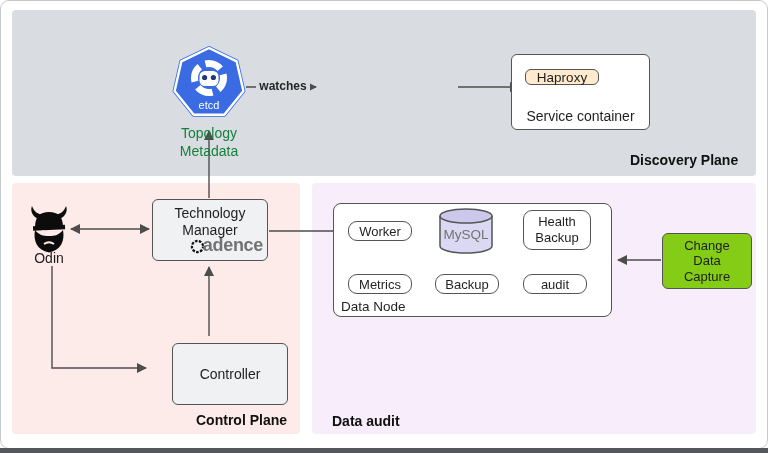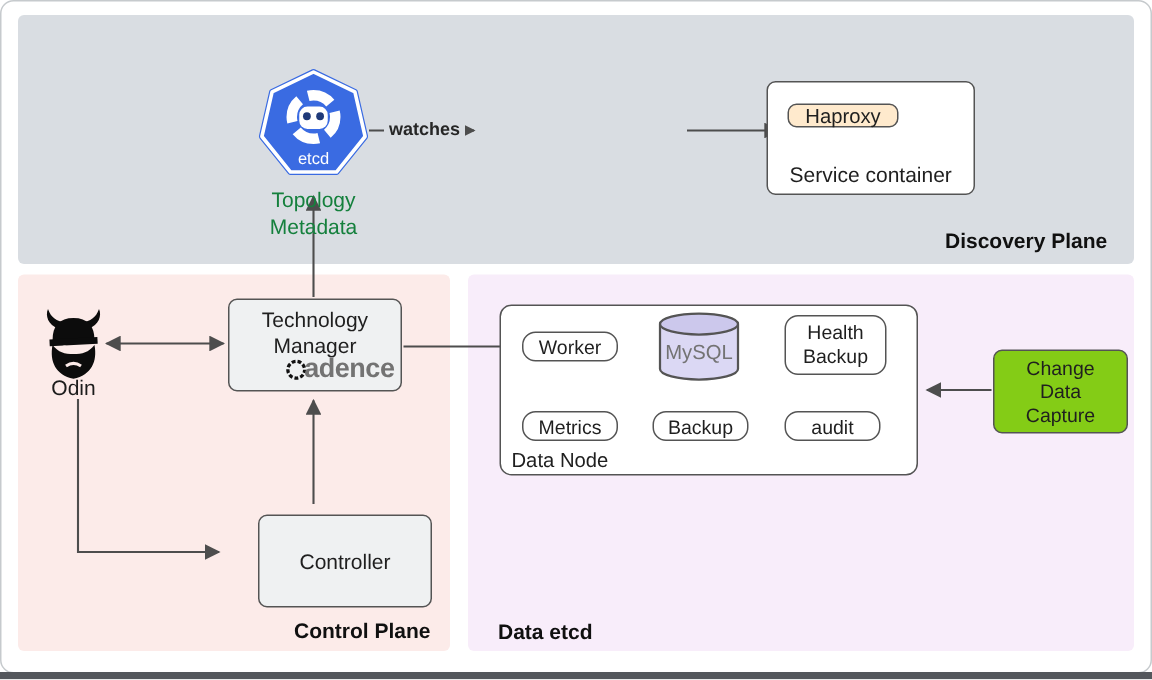--- a/index.html
+++ b/index.html
@@ -78,21 +78,21 @@
       <path d="M413,231 H434" marker-end="url(#arr)"></path>
       <path d="M522,231 H499" marker-end="url(#arr)"></path>
       <path d="M380,273 V263 H555 V273 M466,273 V263"></path>
       <path d="M466,263 V258" marker-end="url(#arr)"></path>
       <path d="M661,260 H618" marker-end="url(#arr)"></path>
     </g>
   </svg>
 
   <div class="plane-label" id="lbl-discovery">Discovery Plane</div>
   <div class="plane-label" id="lbl-control">Control Plane</div>
-  <div class="plane-label" id="lbl-data">Data etcd</div>
+  <div class="plane-label" id="lbl-data">Data audit</div>
 
   <div id="watches">watches</div>
 
   <div id="etcd-wrap">
     <svg width="74" height="80" viewBox="0 0 74 80">
       <polygon points="37,3 64.6,16.3 71.4,46 52.3,69.7 21.7,69.7 2.6,46 9.4,16.3" fill="#3a6be2" stroke="#3a6be2" stroke-width="4" stroke-linejoin="round"></polygon>
       <polygon points="37,3 64.6,16.3 71.4,46 52.3,69.7 21.7,69.7 2.6,46 9.4,16.3" fill="none" stroke="#ffffff" stroke-width="2.4" stroke-linejoin="round"></polygon>
       <circle cx="37" cy="33" r="14.5" fill="none" stroke="#ffffff" stroke-width="7" pathLength="100" stroke-dasharray="18 7" stroke-dashoffset="4"></circle>
       <rect x="27.5" y="26" width="19" height="15" rx="5.5" fill="#ffffff"></rect>
       <circle cx="32.6" cy="32.5" r="2.6" fill="#1f3a7a"></circle>

